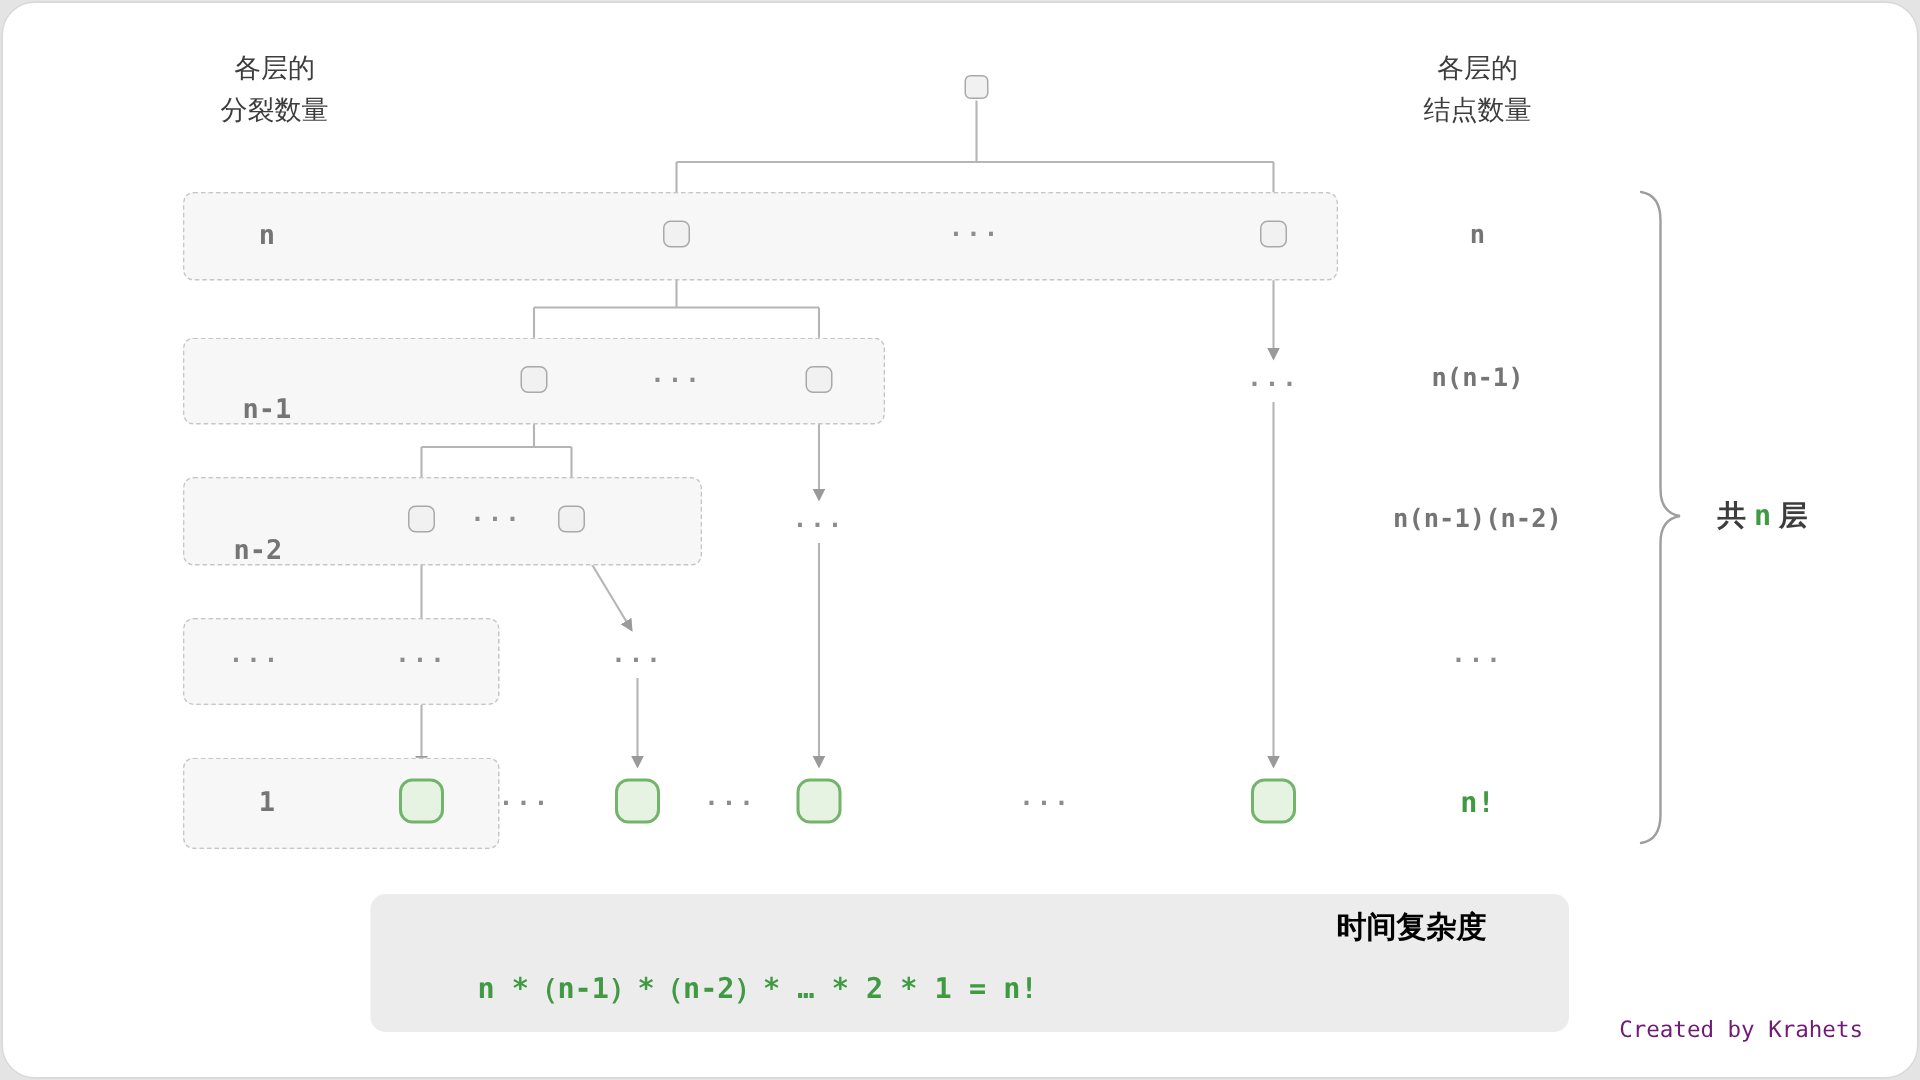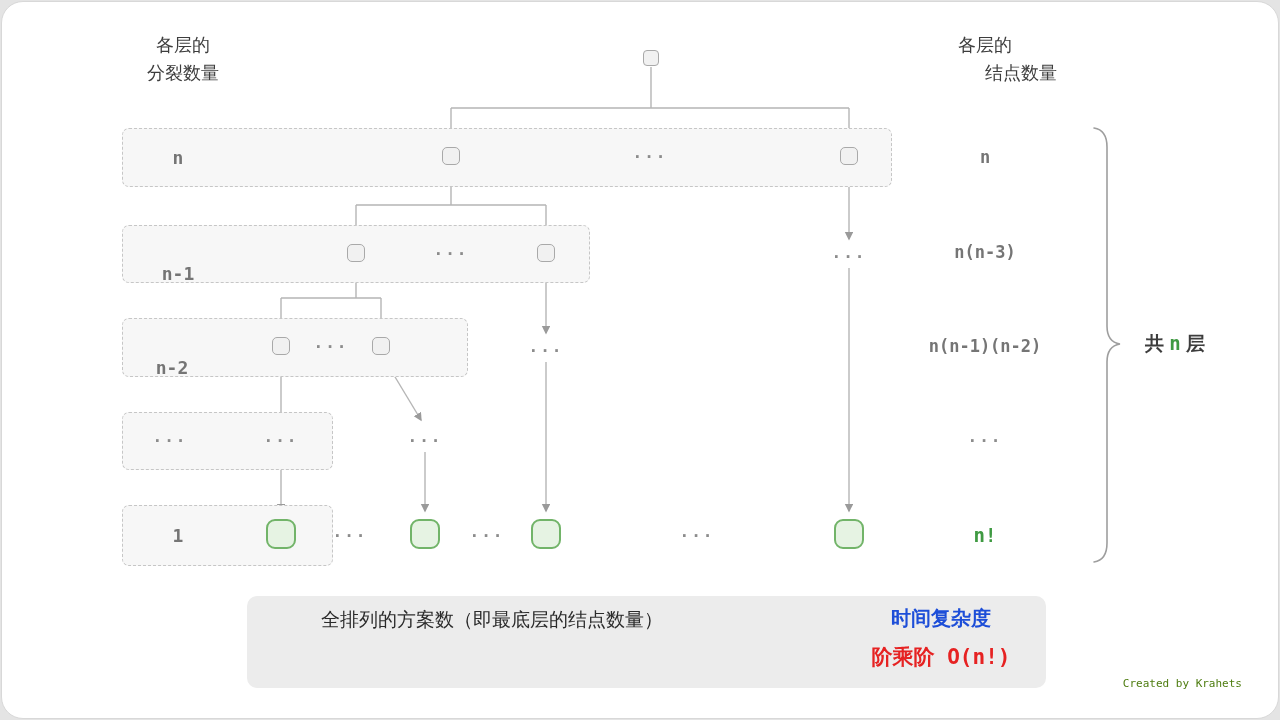--- a/index.html
+++ b/index.html
@@ -19,23 +19,23 @@
   .node-root{width:16px;height:16px;border-radius:4px;}
   .node-green{width:30px;height:30px;background:#e6f3e3;border:2px solid #72b469;border-radius:9px;}
   .overlay{position:absolute;left:0;top:0;pointer-events:none;}
   .green{color:#3f9a42;}
   .brace-label{font-size:19px;font-weight:600;color:#3d3d3d;text-align:right;}
   .brace-label .n{font-size:19px;}
   .summary-box{position:absolute;left:247px;top:596px;width:799px;height:92px;
                background:#ececec;border-radius:10px;}
   .sum-title{color:#2b2b2b;font-size:19px;}
   .sum-formula{font-size:19px;}
-  .cx-title{color:#1d4ed8;font-size:20px;font-weight:bold;}
+  .cx-title{color:#000000;font-size:20px;font-weight:bold;}
   .cx-value{font-size:21px;color:#e62222;}
-  .credit{position:absolute;right:38px;top:677px;color:#4d7c0f;font-size:11px;
+  .credit{position:absolute;right:38px;top:677px;color:#701a75;font-size:15px;
           font-family:"DejaVu Sans Mono","Liberation Mono",monospace;}
 </style>
 </head>
 <body>
 
 <div class="stage">
   <div class="card"></div>
 
   <svg class="overlay" width="1280" height="720" viewBox="0 0 1280 720">
     <defs>
@@ -62,36 +62,36 @@
       <line x1="546" y1="362" x2="546" y2="511" marker-end="url(#arr)"></line>
       <line x1="849" y1="268" x2="849" y2="511" marker-end="url(#arr)"></line>
     </g>
     <path d="M1094 128 Q1107 130 1107 147 L1107 326 Q1107 342 1120 344 Q1107 346 1107 362 L1107 543 Q1107 560 1094 562" stroke="#9e9e9e" stroke-width="1.6" fill="none" stroke-linecap="round"></path>
     <polygon points="770,634 794,634 794,621 817,642 794,663 794,650 770,650" fill="#c3c3c3"></polygon>
   </svg>
 
   <div class="abs cn" style="left:183px;top:45px;">各层的</div>
   <div class="abs cn" style="left:183px;top:73px;text-align:right;">分裂数量</div>
   <div class="abs cn" style="left:985px;top:45px;">各层的</div>
-  <div class="abs cn" style="left:985px;top:73px;margin-left:36px;">结点数量</div>
+  <div class="abs cn" style="left:985px;top:73px;">结点数量</div>
 
   <div class="rowbox" style="left:122px;top:128px;width:768px;height:57px;"></div>
   <div class="rowbox" style="left:122px;top:225px;width:466px;height:56px;"></div>
   <div class="rowbox" style="left:122px;top:318px;width:344px;height:57px;"></div>
   <div class="rowbox" style="left:122px;top:412px;width:209px;height:56px;"></div>
   <div class="rowbox" style="left:122px;top:505px;width:209px;height:59px;"></div>
 
   <div class="abs mono splitlabel" style="left:178px;top:157px;">n</div>
   <div class="abs mono splitlabel" style="left:178px;top:253px;margin-top:20px;">n-1</div>
   <div class="abs mono splitlabel" style="left:172px;top:347px;margin-top:20px;">n-2</div>
   <div class="abs ellip" style="left:170px;top:436px;">...</div>
   <div class="abs mono splitlabel" style="left:178px;top:535px;">1</div>
 
   <div class="abs mono countlabel" style="left:985px;top:157px;">n</div>
-  <div class="abs mono countlabel" style="left:985px;top:252px;">n(n-3)</div>
+  <div class="abs mono countlabel" style="left:985px;top:252px;">n(n-1)</div>
   <div class="abs mono countlabel" style="left:985px;top:346px;">n(n-1)(n-2)</div>
   <div class="abs ellip" style="left:985px;top:436px;">...</div>
   <div class="abs mono green" style="left:985px;top:535px;font-size:19px;">n!</div>
 
   <div class="node node-root" style="left:651px;top:58px;"></div>
   <div class="node" style="left:451px;top:156px;"></div>
   <div class="node" style="left:849px;top:156px;"></div>
   <div class="node" style="left:356px;top:253px;"></div>
   <div class="node" style="left:546px;top:253px;"></div>
   <div class="node" style="left:281px;top:346px;"></div>
@@ -112,18 +112,17 @@
   <div class="abs ellip" style="left:487px;top:531px;">...</div>
   <div class="abs ellip" style="left:697px;top:531px;">...</div>
 
   <div class="abs brace-label" style="left:1175px;top:344px;">
     <span>共</span>
     <span class="mono green n">n</span>
     <span>层</span>
   </div>
 
   <div class="summary-box"></div>
-  <div class="abs sum-title" style="left:492px;top:620px;">全排列的方案数（即最底层的结点数量）</div>
+  <div class="abs mono green sum-formula" style="left:505px;top:659px;">n *（n-1）*（n-2）* … * 2 * 1 = n!</div>
   <div class="abs cx-title" style="left:941px;top:618px;">时间复杂度</div>
-  <div class="abs mono cx-value" style="left:941px;top:657px;">阶乘阶 O(n!)</div>
 
   <div class="credit">Created by Krahets</div>
 </div>
 
 </body></html>

